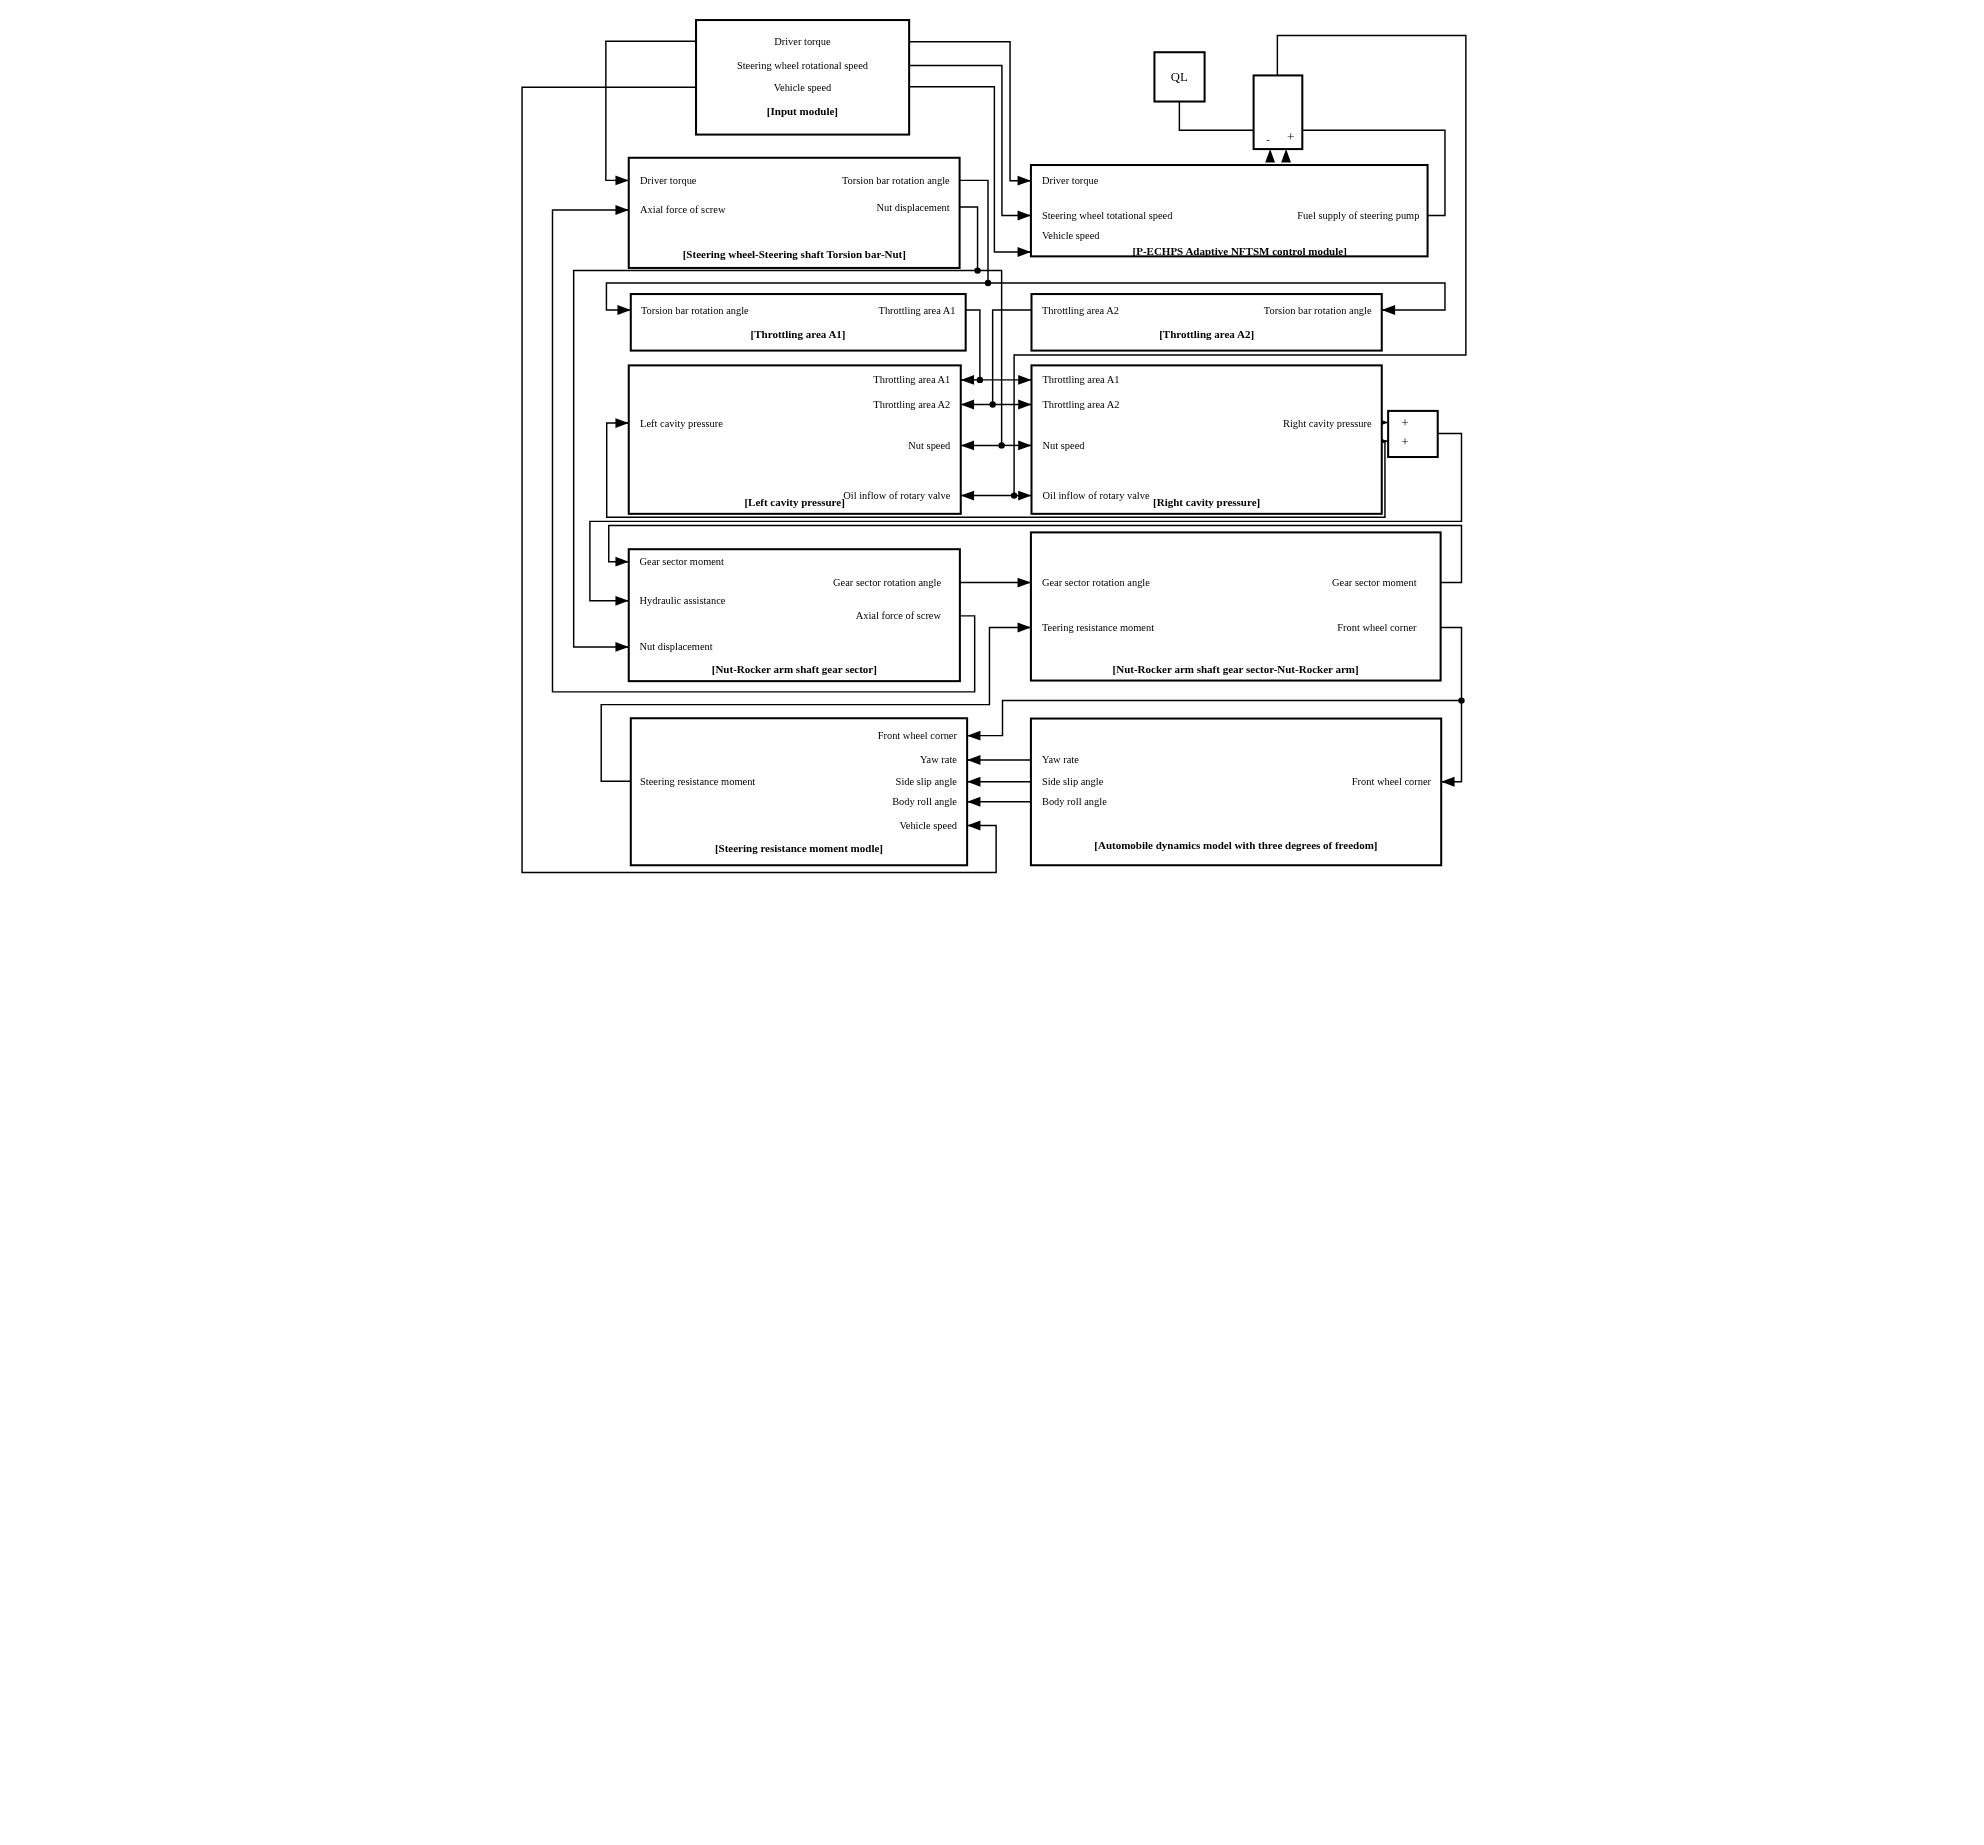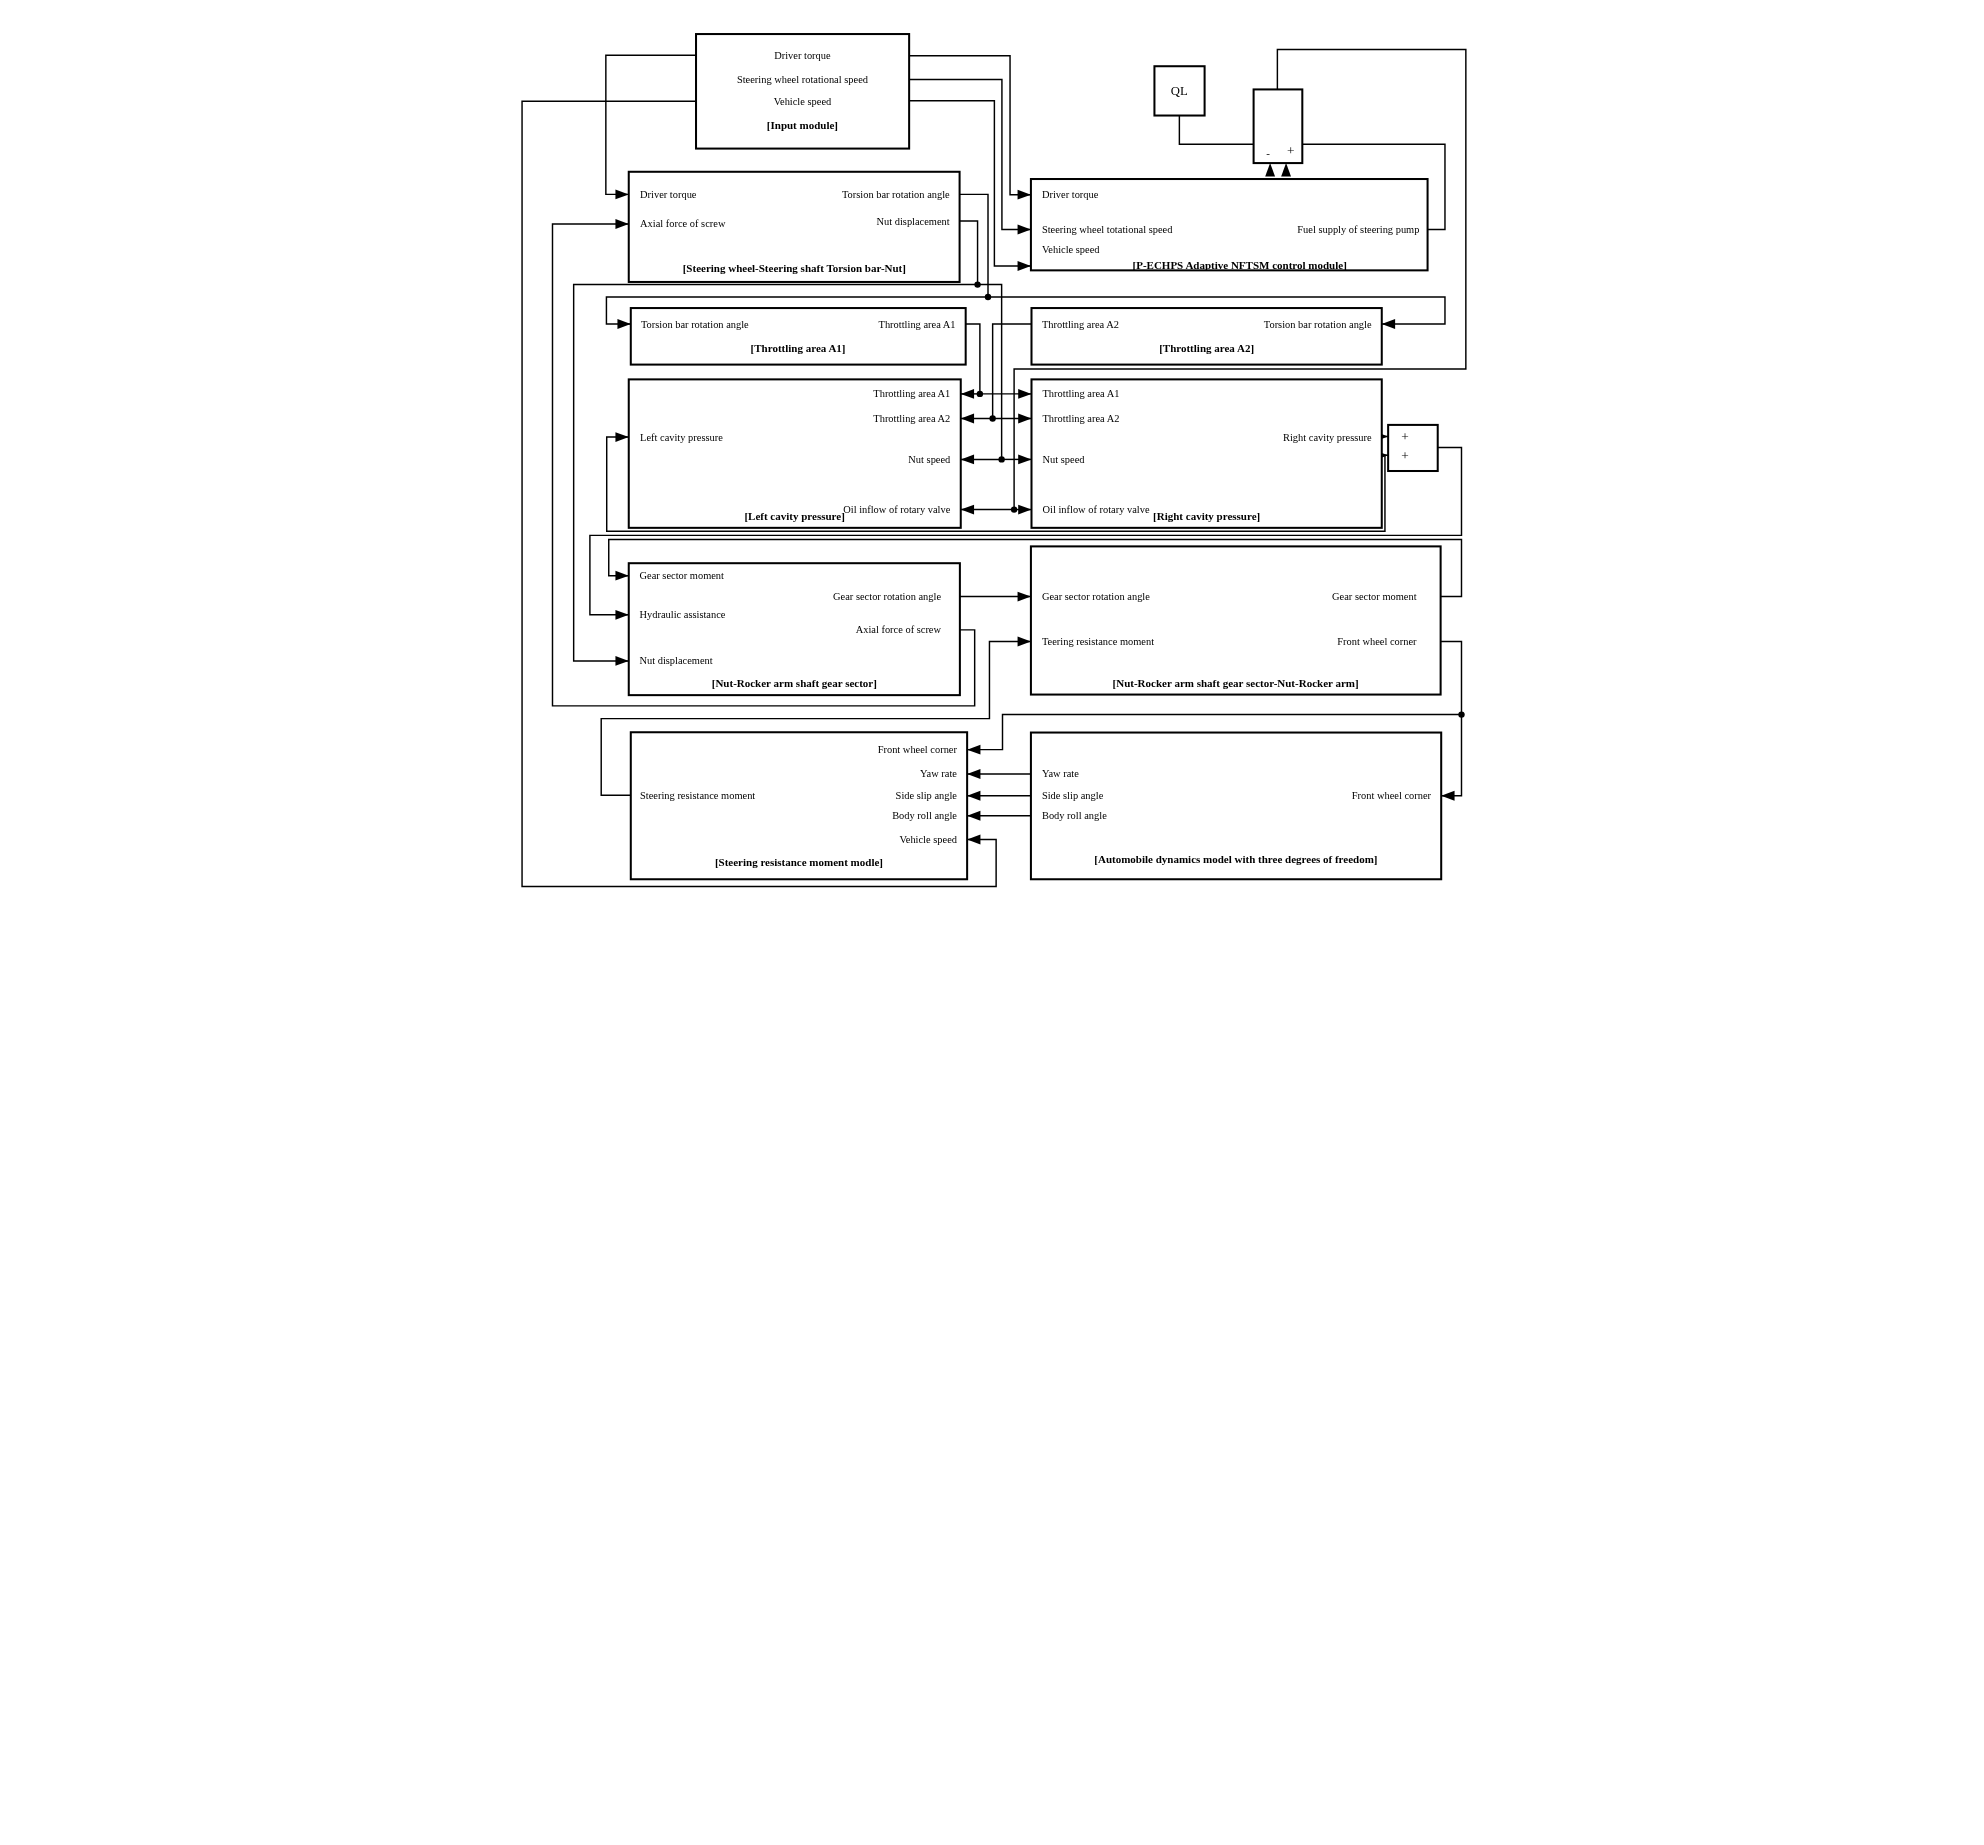--- a/index.html
+++ b/index.html
@@ -1,16 +1,16 @@
 <!DOCTYPE html>
 <html style="font-size:9.5px"><head>
 <meta charset="utf-8">
 <style>
   html,body{margin:0;padding:0;background:#ffffff;}
-  .page{width:976px;margin:16px auto;padding:4.8px 0;}
+  .page{width:976px;margin:2px auto;padding:4.8px 0;}
   svg{display:block;width:967px;height:auto;margin:0 auto;}
   .blk{fill:#ffffff;stroke:#000000;stroke-width:7;}
   .sq{fill:#ffffff;stroke:#000000;stroke-width:7;}
   .wire{fill:none;stroke:#000000;stroke-width:5;}
   .ah{fill:#000000;stroke:none;}
   .dot{fill:#000000;stroke:none;}
   text{font-family:"Liberation Serif","DejaVu Serif",serif;fill:#000000;}
   .port{font-size:36px;}
   .title{font-size:38px;font-weight:bold;}
   .sym{font-size:46px;}

